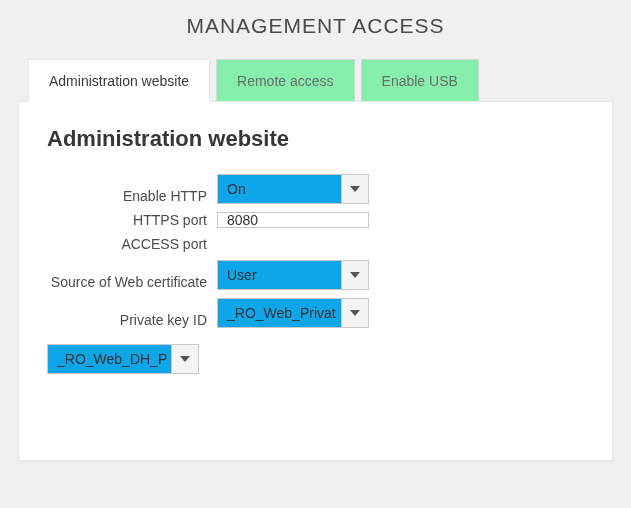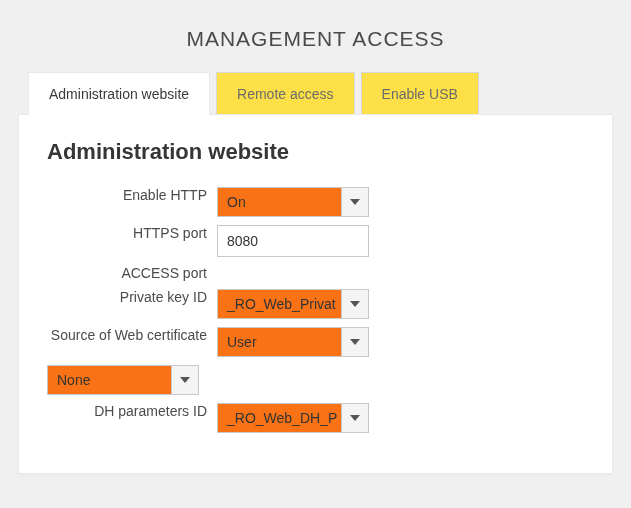--- a/index.html
+++ b/index.html
@@ -13,29 +13,29 @@
       width: 631px;
       height: 508px;
       overflow: hidden;
     }
     .page-title {
       text-align: center;
       font-size: 21px;
       font-weight: 400;
       letter-spacing: 1px;
       color: #4a4a4a;
-      padding: 27px 0 20px 0;
+      padding: 14px 0 20px 0;
     }
     .tabs-row {
       display: flex;
       gap: 6px;
       padding-left: 28px;
     }
     .tab {
-      background: #fde047;
+      background: #86efac;
       border: 1px solid #d6d6d6;
       border-bottom: none;
       padding: 13px 20px 12px 20px;
       font-size: 14px;
       color: #6b6b6b;
       cursor: pointer;
       position: relative;
       top: 1px;
     }
     .tab.active {
@@ -56,52 +56,52 @@
       box-shadow: 0 2px 3px rgba(0,0,0,0.03);
     }
     .section-title {
       font-size: 22px;
       font-weight: 700;
       color: #363636;
       margin-bottom: 22px;
     }
     .form-row {
       display: flex;
-      align-items: flex-start;
+      align-items: flex-end;
       margin-bottom: 8px;
     }
     .form-label {
       width: 170px;
       text-align: right;
       padding-right: 10px;
       font-size: 14px;
       color: #4b4b4b;
     }
     .text-input {
       width: 152px;
-      height: 32px;
+      height: 16px;
       border: 1px solid #c8c8c8;
       padding: 0 9px;
       font-size: 14px;
       color: #333;
       outline: none;
     }
     .select-wrap {
       display: flex;
       width: 152px;
       height: 30px;
     }
     .select-display {
       flex: 1;
       border: 1px solid #c8c8c8;
       border-right: none;
       padding: 0 9px;
       font-size: 14px;
       color: #333;
-      background: #f97316;
+      background: #0ea5e9;
       display: flex;
       align-items: center;
       overflow: hidden;
       white-space: nowrap;
       cursor: pointer;
     }
     .select-btn {
       width: 28px;
       border: 1px solid #c8c8c8;
       background: #f4f4f4;
@@ -144,57 +144,48 @@
   <div class="form-row">
     <div class="form-label">HTTPS port</div>
     <input class="text-input" type="text" value="8080" style="">
   </div>
 
   <div class="form-row">
     <div class="form-label">ACCESS port</div>
   </div>
 
   <div class="form-row">
+    <div class="form-label">Source of Web certificate</div>
+    <div class="select-wrap">
+      <div class="select-display">User</div>
+      <div class="select-btn">
+        <svg viewBox="0 0 10 6">
+            <path d="M0 0 L5 6 L10 0 Z" fill="#555"></path>
+          </svg>
+      </div>
+    </div>
+  </div>
+
+  <div class="form-row">
     <div class="form-label">Private key ID</div>
     <div class="select-wrap">
       <div class="select-display">_RO_Web_Privat</div>
       <div class="select-btn">
         <svg viewBox="0 0 10 6">
             <path d="M0 0 L5 6 L10 0 Z" fill="#555"></path>
           </svg>
       </div>
     </div>
   </div>
 
-  <div class="form-row">
-    <div class="form-label">Source of Web certificate</div>
-    <div class="select-wrap">
-      <div class="select-display">User</div>
-      <div class="select-btn">
-        <svg viewBox="0 0 10 6">
-            <path d="M0 0 L5 6 L10 0 Z" fill="#555"></path>
-          </svg>
-      </div>
-    </div>
-  </div>
-
 
   <div class="form-row">
-    <div class="select-wrap">
-      <div class="select-display">None</div>
-      <div class="select-btn">
-        <svg viewBox="0 0 10 6">
-            <path d="M0 0 L5 6 L10 0 Z" fill="#555"></path>
-          </svg>
-      </div>
-    </div>
   </div>
 
   <div class="form-row">
-    <div class="form-label">DH parameters ID</div>
     <div class="select-wrap">
       <div class="select-display">_RO_Web_DH_P</div>
       <div class="select-btn">
         <svg viewBox="0 0 10 6">
             <path d="M0 0 L5 6 L10 0 Z" fill="#555"></path>
           </svg>
       </div>
     </div>
   </div>
 

